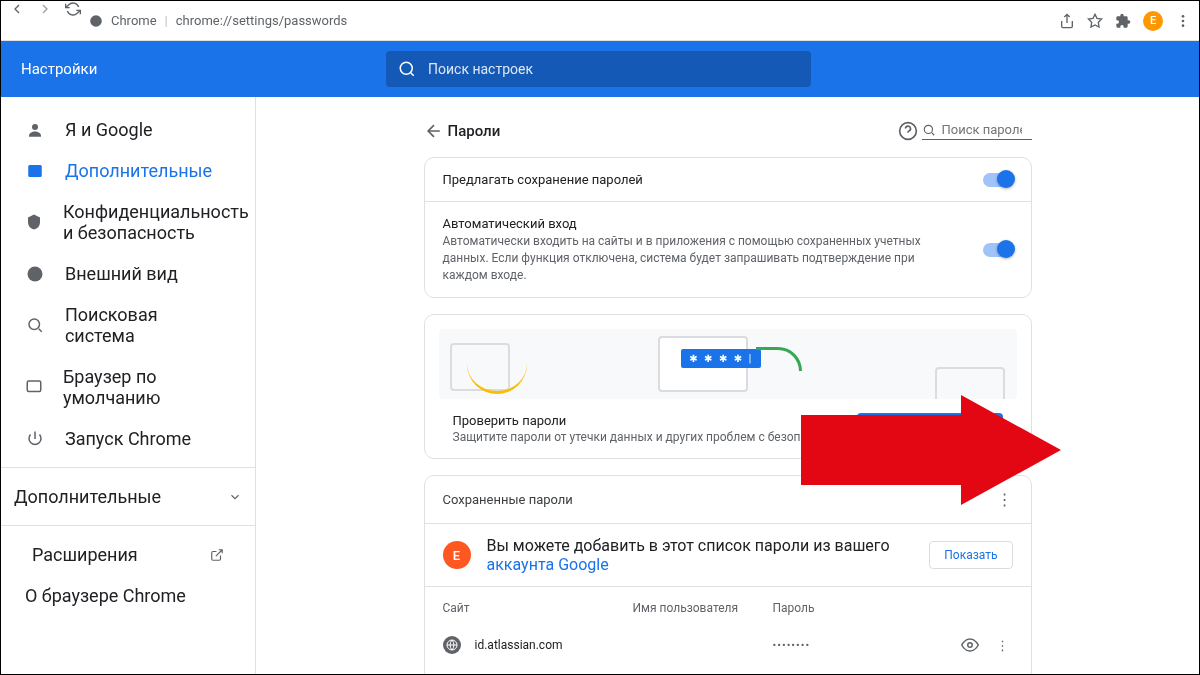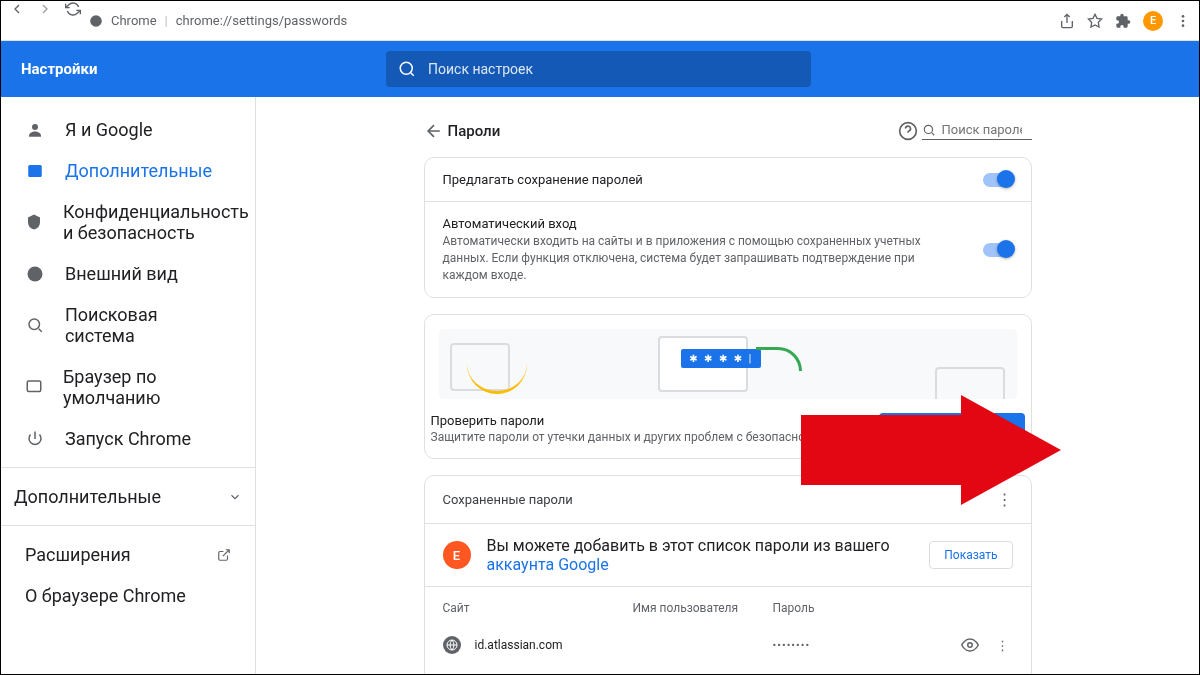--- a/index.html
+++ b/index.html
@@ -7,54 +7,54 @@
 .browser-bar{height:40px;display:flex;padding:0 8px;border-bottom:1px solid #e0e0e0;gap:8px;background:#fff}
 .nav-btns{display:flex;gap:12px;color:#5f6368}
 .nav-btn{width:16px;height:16px;display:flex;align-items:center;justify-content:center;cursor:pointer}
 .url-bar{flex:1;display:flex;align-items:center;gap:8px;color:#5f6368;font-size:13px}
 .url-bar .chrome-label{color:#5f6368}
 .url-bar .divider{color:#c0c0c0}
 .url-path{color:#5f6368}
 .toolbar-right{display:flex;gap:12px;align-items:center;color:#5f6368}
 .avatar-small{width:20px;height:20px;border-radius:50%;background:#ff9800;color:#fff;display:flex;align-items:center;justify-content:center;font-size:11px;font-weight:500}
 .header{height:56px;background:#1a73e8;display:flex;align-items:center;color:#fff}
-.header-title{width:385px;padding-left:20px;font-size:15px;font-weight:700}
+.header-title{width:385px;padding-left:20px;font-size:15px;font-weight:400}
 .search-container{width:425px;height:36px;background:rgba(0,0,0,0.22);border-radius:4px;display:flex;align-items:center;padding:0 12px;gap:12px}
 .search-container input{background:transparent;border:none;outline:none;color:#fff;font-size:14px;flex:1}
 .search-container input::placeholder{color:rgba(255,255,255,0.85)}
 .content{display:flex;height:calc(100% - 96px)}
 .sidebar{width:254px;padding:12px 0;font-size:18px;color:#202124}
 .sidebar-item{display:flex;align-items:center;padding:10px 24px;gap:20px;cursor:pointer;min-height:36px}
 .sidebar-item.active{color:#1a73e8}
 .sidebar-item .icon{width:20px;display:flex;justify-content:center;color:#5f6368}
 .sidebar-item.active .icon{color:#1a73e8}
 .sidebar-divider{height:1px;background:#e0e0e0;margin:8px 0}
 .sidebar-adv{display:flex;align-items:center;justify-content:space-between;padding:10px 13px;cursor:pointer}
-.sidebar-ext{display:flex;align-items:center;justify-content:space-between;padding:10px 24px;cursor:pointer}
+.sidebar-ext{display:flex;align-items:center;justify-content:space-between;padding:10px 31px;cursor:pointer}
 .main{flex:1;border-left:1px solid #e0e0e0;overflow-y:auto;display:flex;justify-content:center;position:relative}
 .main-inner{width:680px;padding:16px 36px 20px}
 .page-header{display:flex;align-items:center;gap:4px;padding:8px 0 16px}
 .page-header h1{font-size:15px;font-weight:500;color:#202124;flex:0 0 auto}
 .page-header .spacer{flex:1}
 .help-icon{color:#5f6368}
 .pwd-search{display:flex;align-items:center;border-bottom:1px solid #5f6368;gap:6px;color:#5f6368;font-size:13px;padding-bottom:2px;width:110px}
 .pwd-search input{border:none;outline:none;font-size:13px;width:80px}
 .card{border:1px solid #e0e0e0;border-radius:10px;margin-bottom:16px}
 .card-row{display:flex;align-items:center;justify-content:space-between;padding:14px 18px;font-size:13px;color:#202124}
 .card-row+.card-row{border-top:1px solid #e0e0e0}
 .card-row .text{flex:1;padding-right:20px}
 .card-row .text .sub{color:#5f6368;font-size:12px;margin-top:2px;line-height:1.4}
 .toggle{width:30px;height:14px;border-radius:8px;background:#a0c3f9;position:relative}
 .toggle::after{content:"";position:absolute;right:-2px;top:-3px;width:18px;height:18px;border-radius:50%;background:#1a73e8;box-shadow:0 1px 3px rgba(0,0,0,0.3)}
 .illust{height:70px;background:#f8f9fa;border-radius:4px;margin:14px 14px 14px;position:relative;overflow:hidden}
 .illust .frame{position:absolute;border:2px solid #dadce0;border-radius:4px}
 .illust .pwd-box{position:absolute;left:42%;top:28%;background:#1a73e8;color:#fff;padding:4px 8px;font-size:10px;border-radius:2px;letter-spacing:2px}
 .illust .arc{position:absolute;width:60px;height:30px;border:3px solid #fbbc04;border-top:none;border-left:none;border-right:none;border-radius:0 0 30px 30px;left:5%;top:50%}
 .illust .arc2{position:absolute;width:46px;height:24px;border:3px solid #34a853;border-bottom:none;border-left:none;border-radius:0 24px 0 0;left:55%;top:25%}
-.check-row{display:flex;align-items:center;justify-content:space-between;padding:0 6px 14px}
+.check-row{display:flex;align-items:center;justify-content:space-between;padding:0 28px 14px}
 .check-row .text{font-size:13px}
 .check-row .text .title{color:#202124;margin-bottom:2px}
 .check-row .text .sub{color:#5f6368;font-size:12px}
 .btn-primary{background:#1a73e8;color:#fff;border:none;padding:8px 16px;border-radius:4px;font-size:13px;cursor:pointer}
 .saved-header{display:flex;align-items:center;justify-content:space-between;padding:14px 18px;font-size:13px;color:#3c4043}
 .more-vert{color:#5f6368;cursor:pointer;font-size:16px;width:16px;text-align:center}
 .import-row{display:flex;align-items:center;padding:12px 18px;gap:16px;border-top:1px solid #e0e0e0}
 .avatar-med{width:28px;height:28px;border-radius:50%;background:#ff5722;color:#fff;display:flex;align-items:center;justify-content:center;font-size:13px;font-weight:500}
 .import-row .text{flex:1;font-size:16px;color:#202124}
 .import-row .text a{color:#1a73e8;text-decoration:none}

